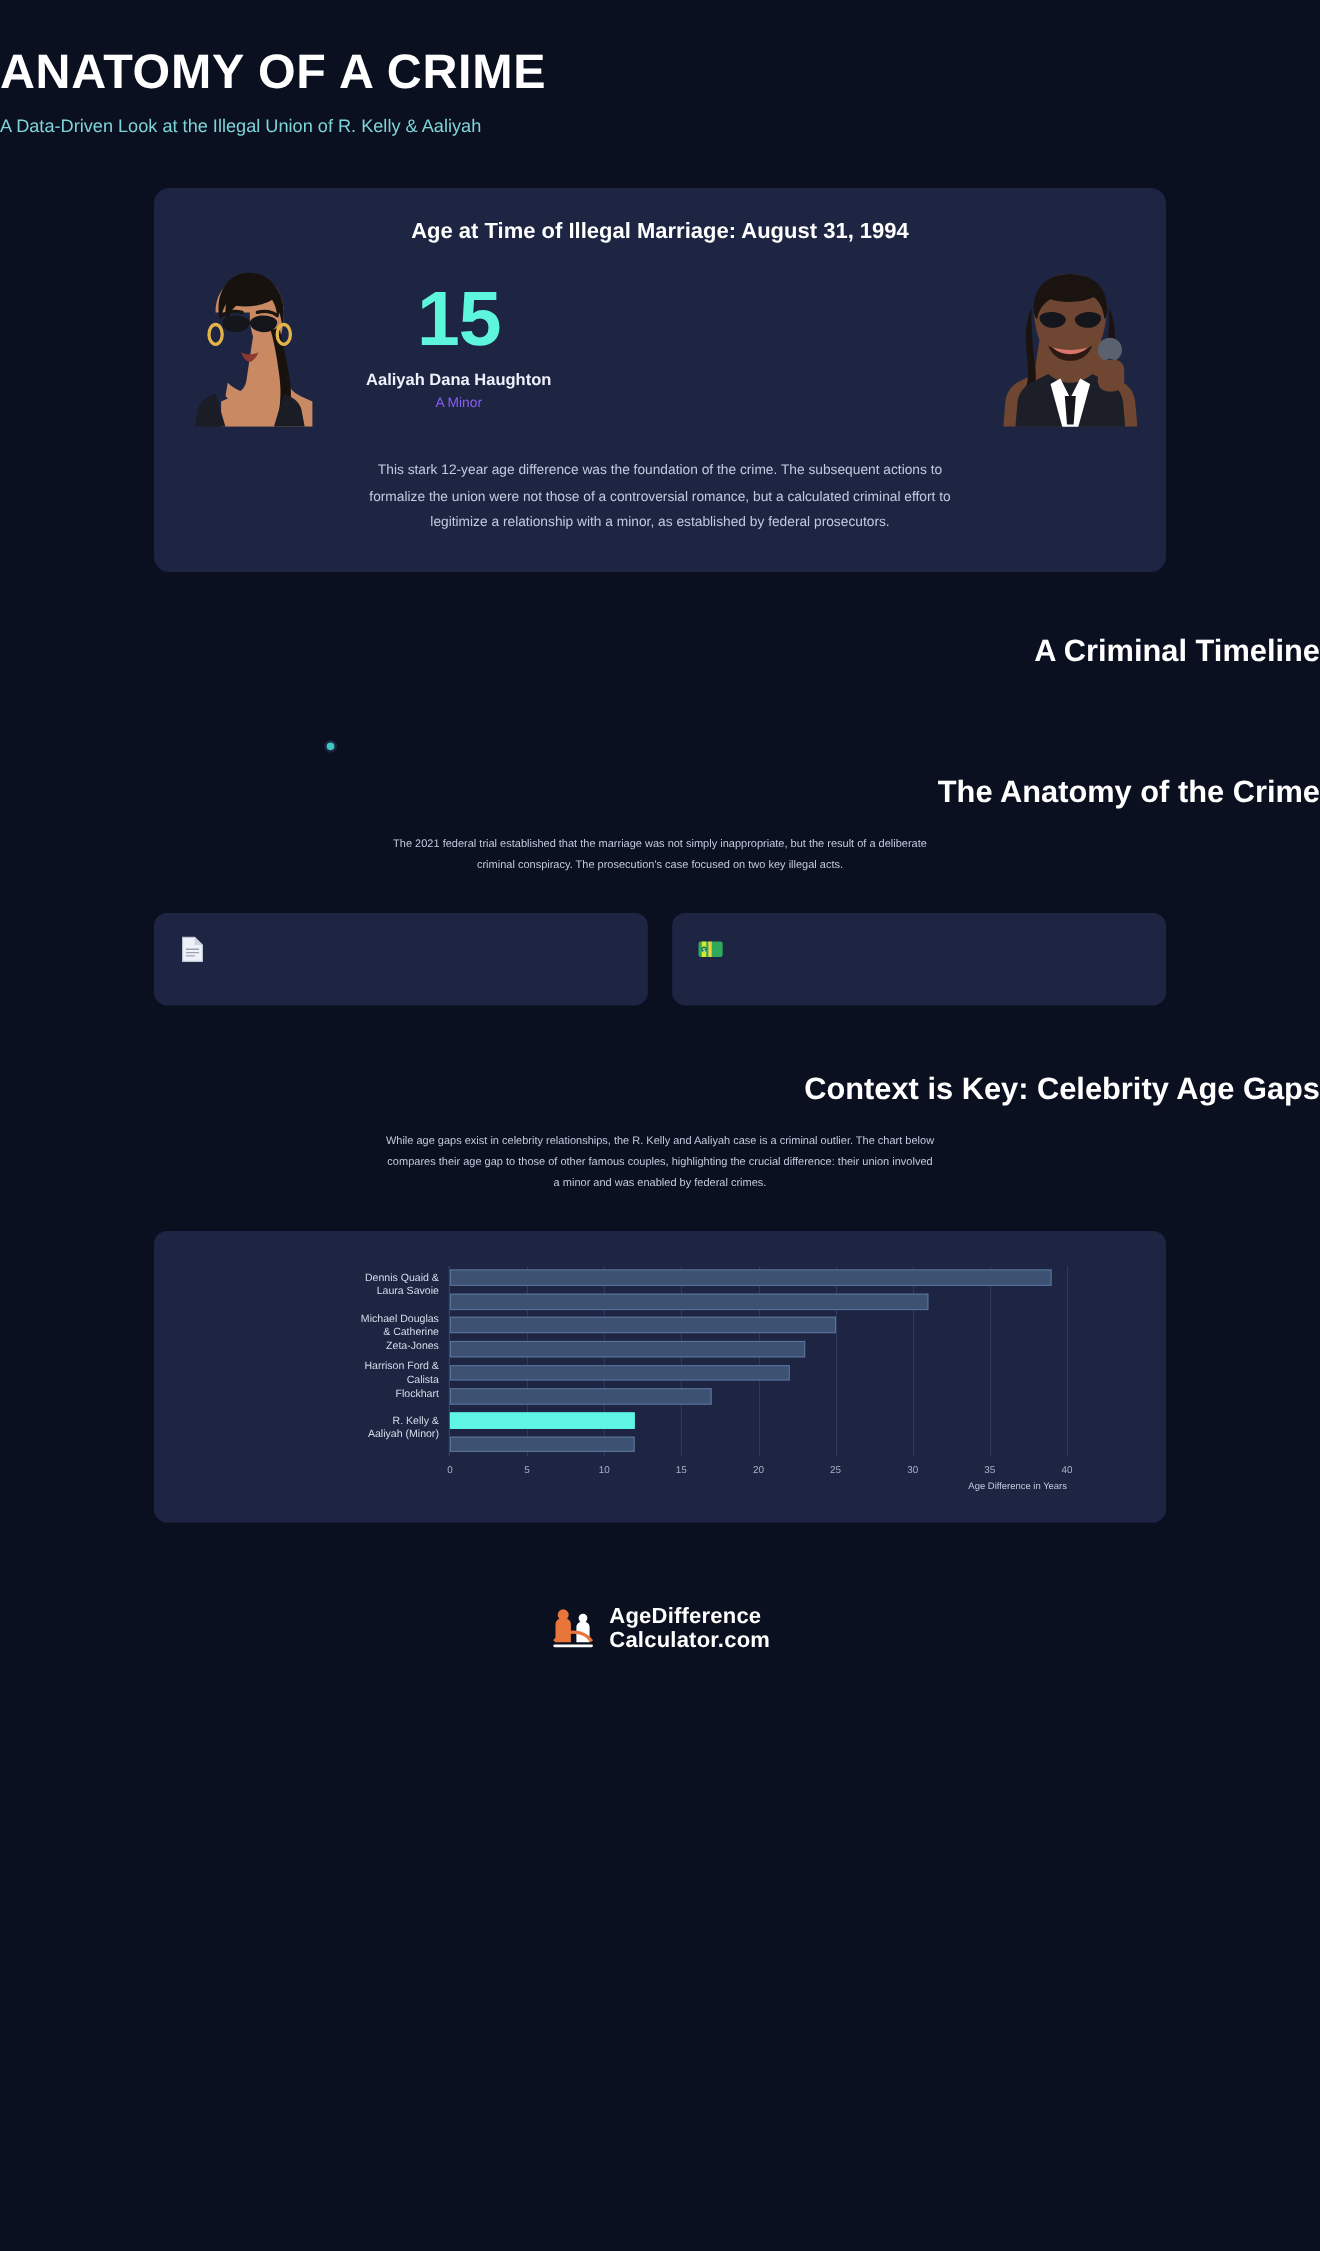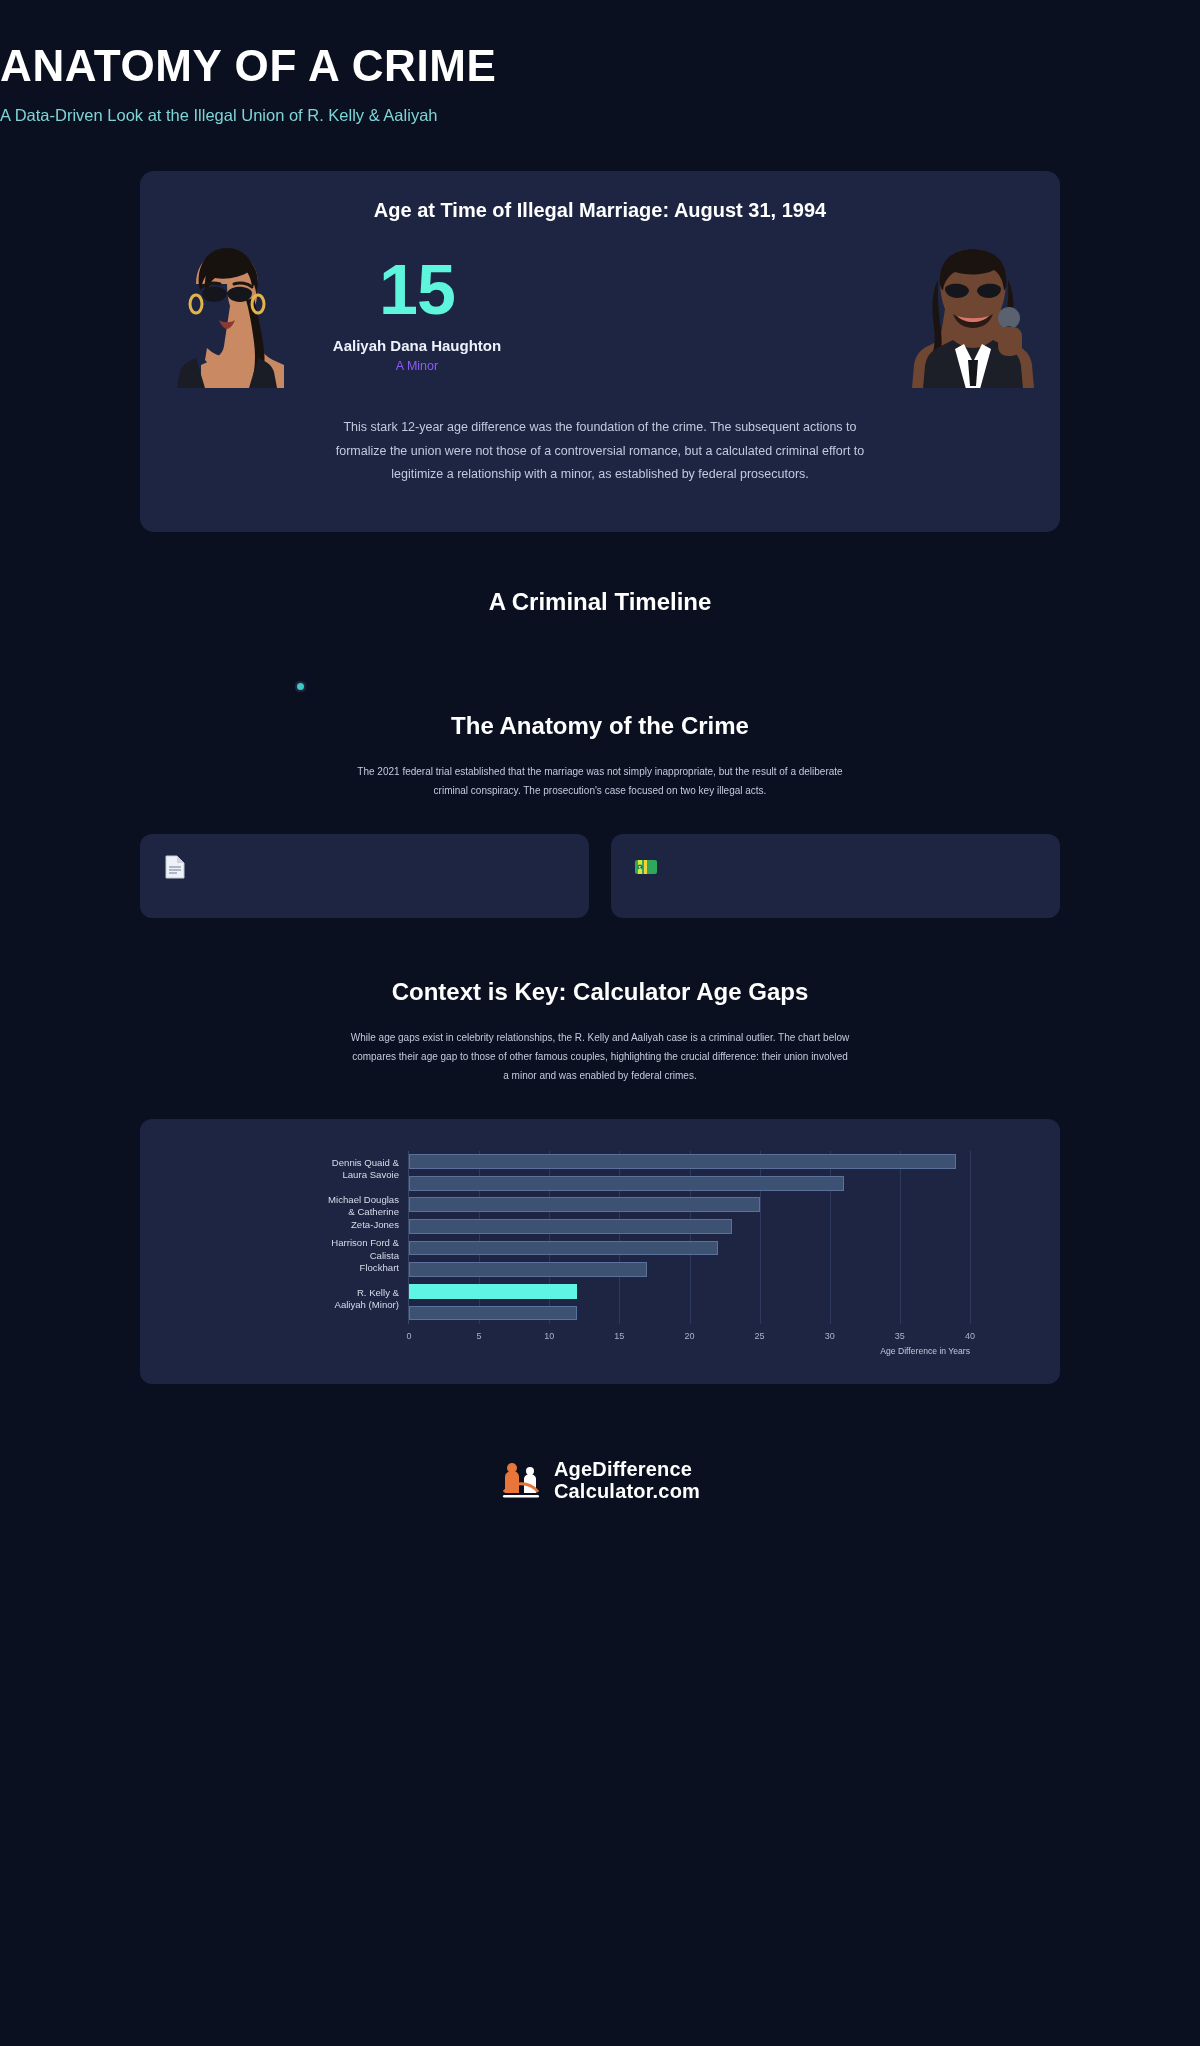--- a/index.html
+++ b/index.html
@@ -43,27 +43,27 @@
   .person-info { width: 250px; text-align: center; }
   .age-num {
     font-size: 70px; font-weight: 800; color: #5ef5dd; line-height: 1;
     letter-spacing: -1px;
   }
   .person-name {
     margin-top: 12px; font-size: 15px; font-weight: 700; color: #eef1fb;
   }
   .person-role { margin-top: 5px; font-size: 12.5px; color: #8b5cf6; }
   .hero-note {
-    margin: 28px auto 12px; max-width: 530px; text-align: center;
+    margin: 28px auto 0; max-width: 530px; text-align: center;
     font-size: 12.5px; line-height: 1.85; color: #c3cade;
   }
 
   
   .section-title {
-    text-align: center; color: #ffffff; font-size: 24px; font-weight: 700;
+    text-align: right; color: #ffffff; font-size: 28px; font-weight: 700;
   }
   .section-intro {
     margin: 22px auto 0; max-width: 500px; text-align: center;
     font-size: 10px; line-height: 1.9; color: #c3cade;
   }
 
   
   .timeline-section { padding: 56px 0 0; }
   .timeline {
     margin: 36px auto 0; width: 600px; position: relative;
@@ -278,21 +278,21 @@
                 <text x="7" y="15.6" font-size="5" fill="#eafbe9" text-anchor="middle" font-family="Liberation Sans, sans-serif">$</text>
               </svg></span>
             <span class="card-title"></span>
           </div>
           <div class="card-body"></div>
         </div>
       </div>
   </div>
 
   <div class="chart-section">
-    <div class="section-title">Context is Key: Calculator Age Gaps</div>
+    <div class="section-title">Context is Key: Celebrity Age Gaps</div>
     <div class="section-intro">While age gaps exist in celebrity relationships, the R. Kelly and Aaliyah case is a criminal outlier. The chart below compares their age gap to those of other famous couples, highlighting the crucial difference: their union involved a minor and was enabled by federal crimes.</div>
     <div class="chart-panel">
       <div class="chart-inner">
         <div class="plot" id="plot-area">
             <div class="x-tick" style="left: 0%;">0</div>
             <div class="gridline" style="left: 12.5%;"></div>
             <div class="x-tick" style="left: 12.5%;">5</div>
             <div class="gridline" style="left: 25%;"></div>
             <div class="x-tick" style="left: 25%;">10</div>
             <div class="gridline" style="left: 37.5%;"></div>

